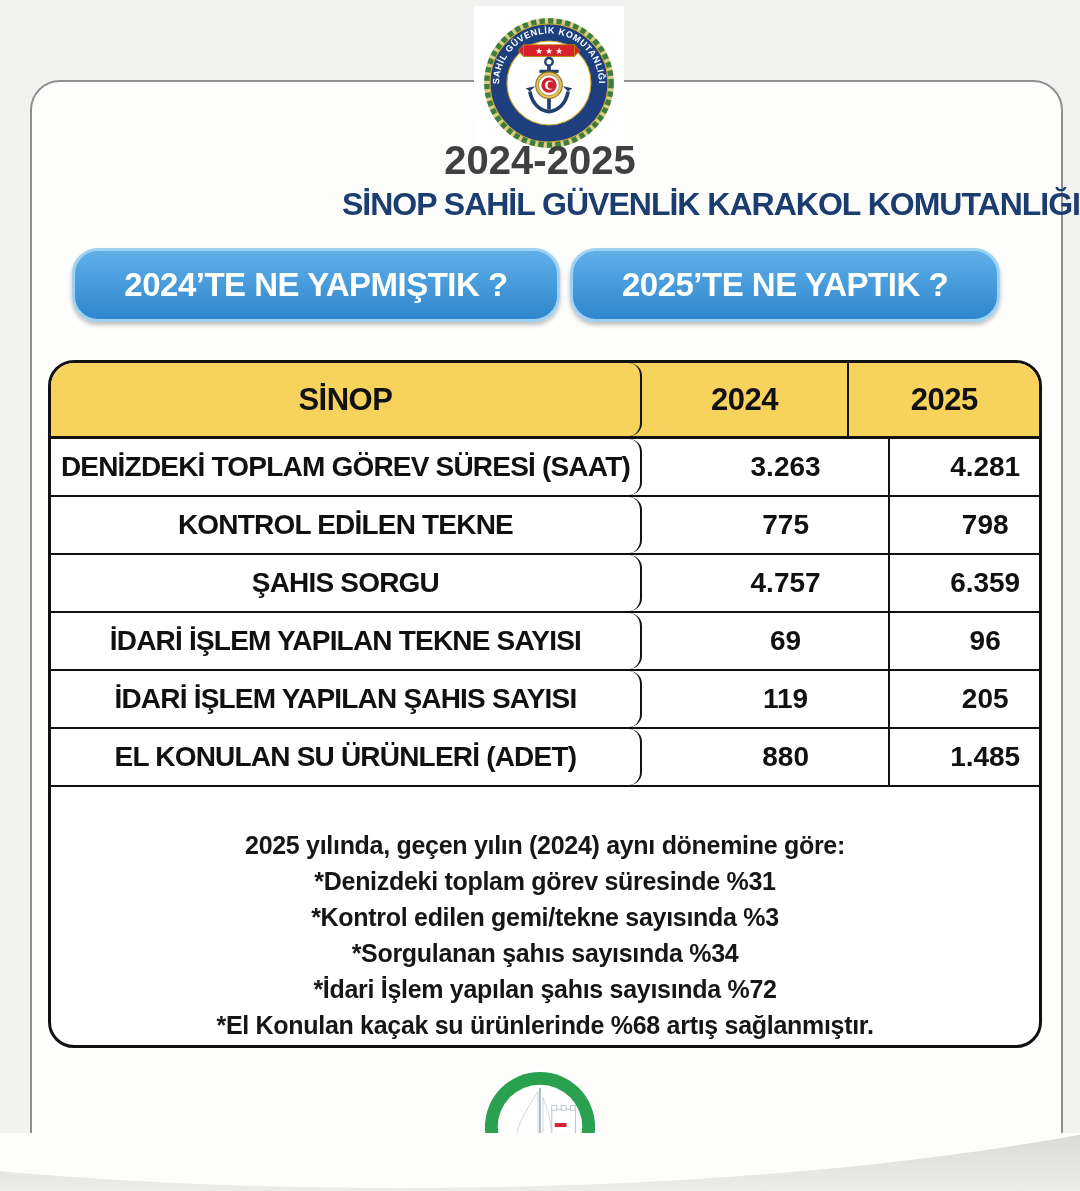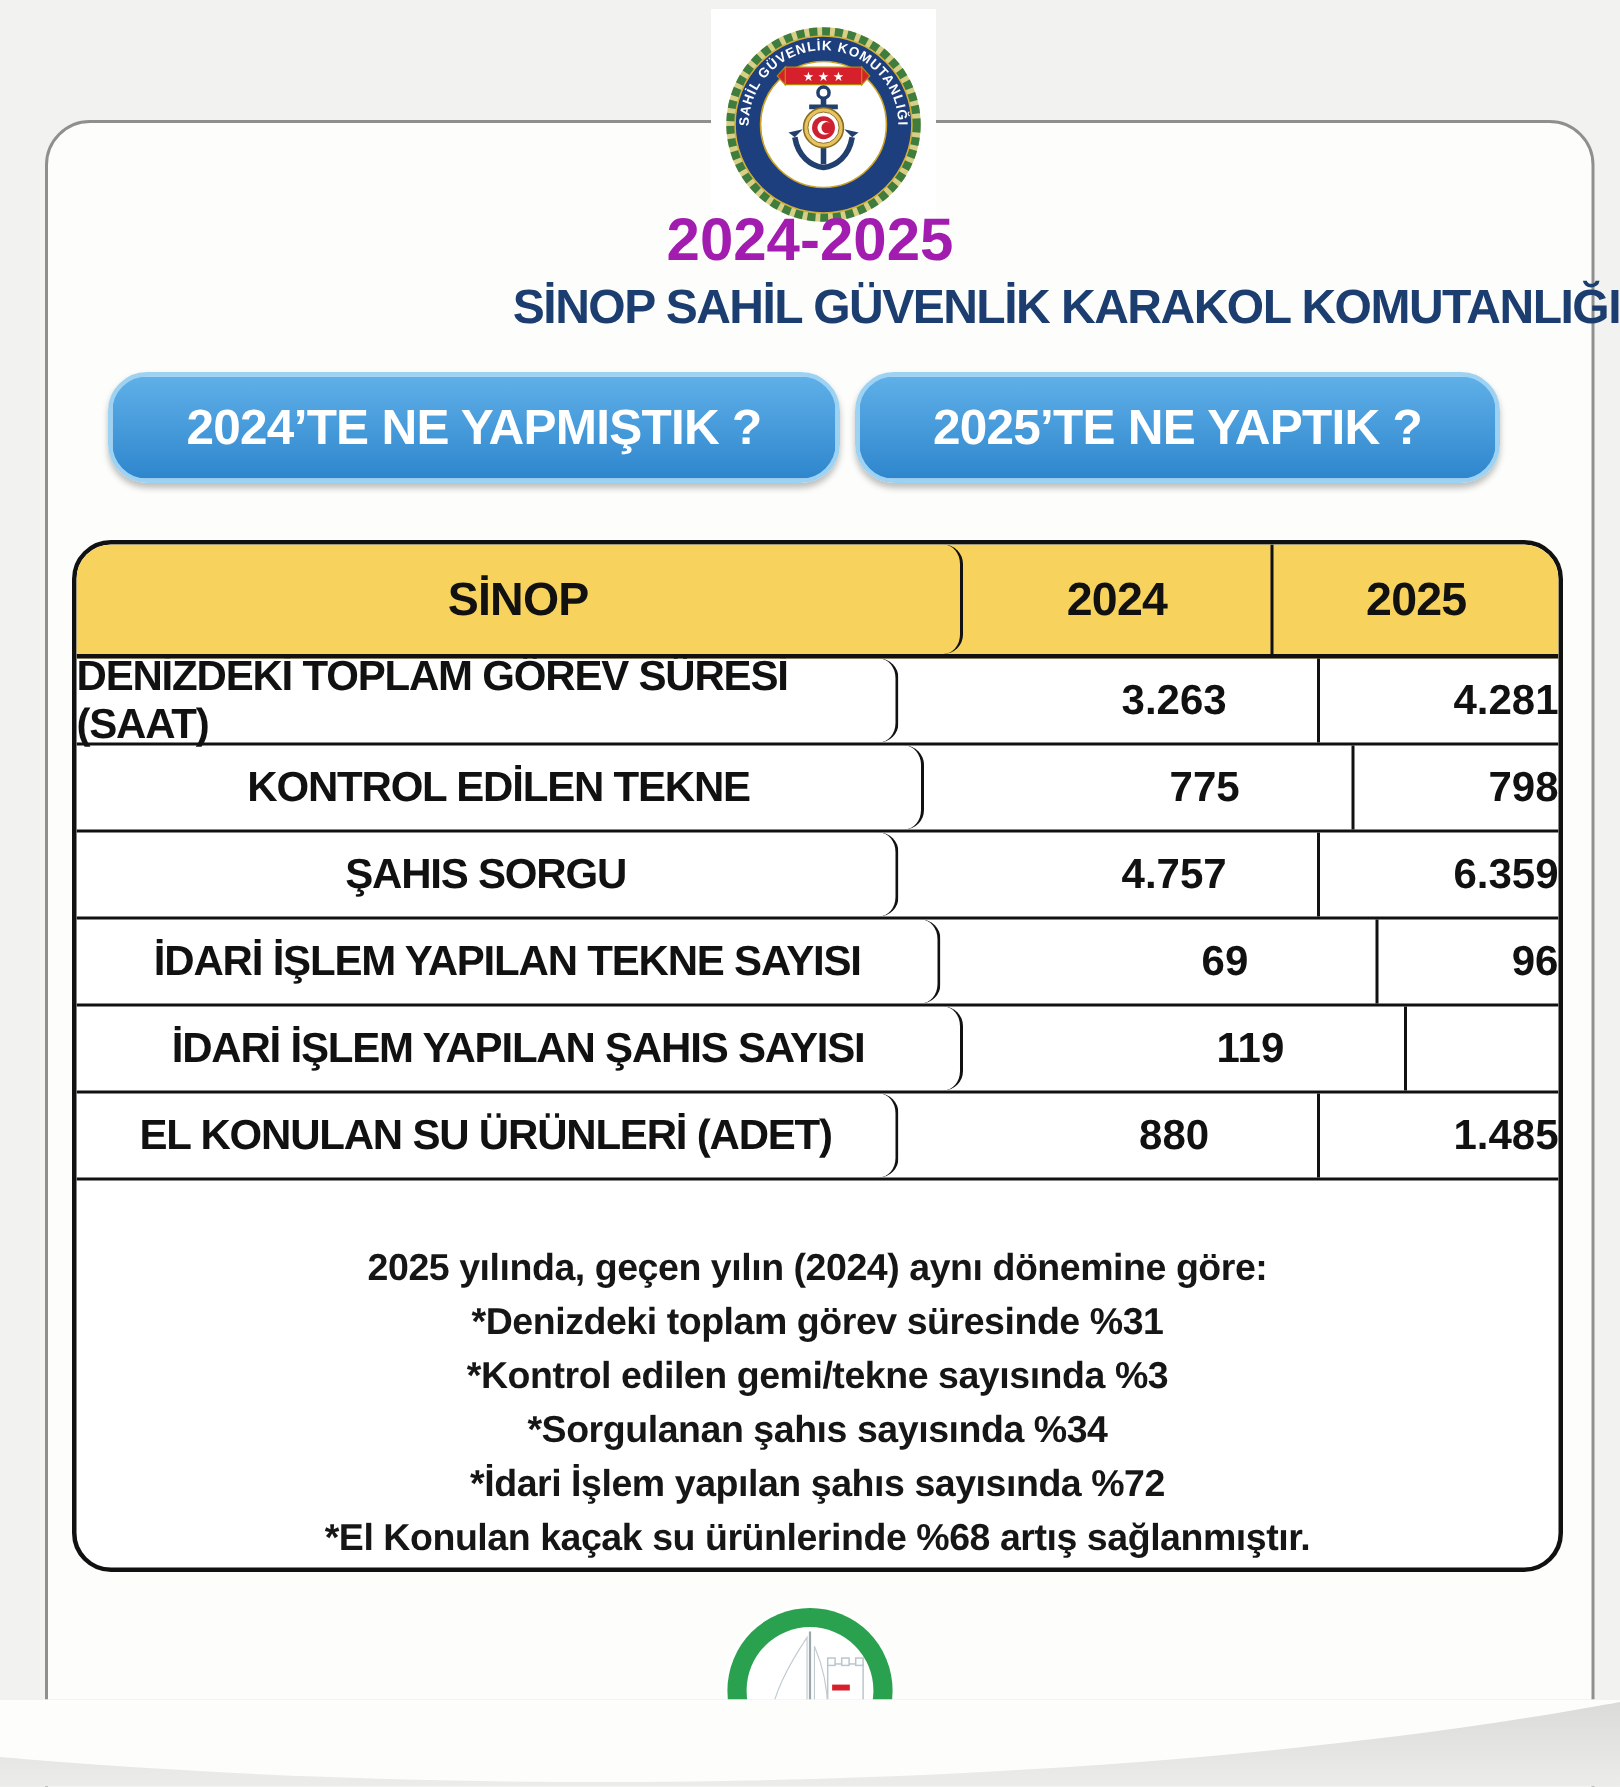--- a/index.html
+++ b/index.html
@@ -8,37 +8,37 @@
 
   .card{position:absolute;left:30px;top:80px;width:1029px;height:1160px;
     background:#fdfdfc;border:2px solid #8f8f8f;border-radius:30px;}
 
   
   .logo-box{position:absolute;left:474px;top:6px;width:150px;height:142px;background:#ffffff;}
   .logo-box svg{display:block;margin:9px 0 0 7px;}
 
   
   .title-years{position:absolute;left:0;top:138px;width:1080px;text-align:center;
-    color:#a21caf;font-size:40px;font-weight:bold;letter-spacing:0px;}
+    color:#404040;font-size:40px;font-weight:bold;letter-spacing:0px;}
   .title-main{position:absolute;left:0;top:186px;width:1080px;text-align:right;
     color:#1c3d6f;font-size:32px;font-weight:bold;letter-spacing:-1px;}
 
   
   .btn{position:absolute;top:248px;height:68px;border-radius:26px;
     background:linear-gradient(#5fb0e8,#2f86cd);border:3px solid #9ed2f2;
     box-shadow:0 3px 4px rgba(0,0,0,.25);color:#fff;font-size:33px;font-weight:bold;
     display:flex;align-items:center;justify-content:center;letter-spacing:-0.5px;}
   .btn-left{left:72px;width:482px;}
   .btn-right{left:570px;width:424px;}
 
   
   .tbl{position:absolute;left:48px;top:360px;width:988px;border:3px solid #111;
     border-radius:26px;overflow:hidden;background:#fff;}
   .thead{display:flex;height:73px;background:#f7d35e;border-bottom:3px solid #111;}
-  .trow{display:flex;height:56px;border-bottom:2.5px solid #111;gap:48px;}
+  .trow{display:flex;height:56px;border-bottom:2.5px solid #111;}
   .c{display:flex;align-items:center;justify-content:center;color:#111;}
   .c1{width:59.6%;border-right:2.5px solid #111;border-radius:13px;}
   .c2{width:20.8%;border-right:2.5px solid #111;}
   .c3{flex:1;border-radius:26px;}
   .thead .c{font-size:31px;font-weight:bold;letter-spacing:-0.5px;}
   .trow .c1{font-size:28px;font-weight:bold;letter-spacing:-0.8px;}
   .trow .c2,.trow .c3{font-size:28px;font-weight:bold;padding-left:41px;}
 
   
   .summary{padding:40px 10px 0 10px;height:218px;text-align:center;color:#161616;
@@ -126,20 +126,21 @@
       <div class="c c3">6.359</div>
     </div>
     <div class="trow">
       <div class="c c1">İDARİ İŞLEM YAPILAN TEKNE SAYISI</div>
       <div class="c c2">69</div>
       <div class="c c3">96</div>
     </div>
     <div class="trow">
       <div class="c c1">İDARİ İŞLEM YAPILAN ŞAHIS SAYISI</div>
       <div class="c c2">119</div>
+      <div class="c c3">205</div>
     </div>
     <div class="trow">
       <div class="c c1">EL KONULAN SU ÜRÜNLERİ (ADET)</div>
       <div class="c c2">880</div>
       <div class="c c3">1.485</div>
     </div>
     <div class="summary">
       <div>2025 yılında, geçen yılın (2024) aynı dönemine göre:</div>
       <div>*Denizdeki toplam görev süresinde %31</div>
       <div>*Kontrol edilen gemi/tekne sayısında %3</div>

